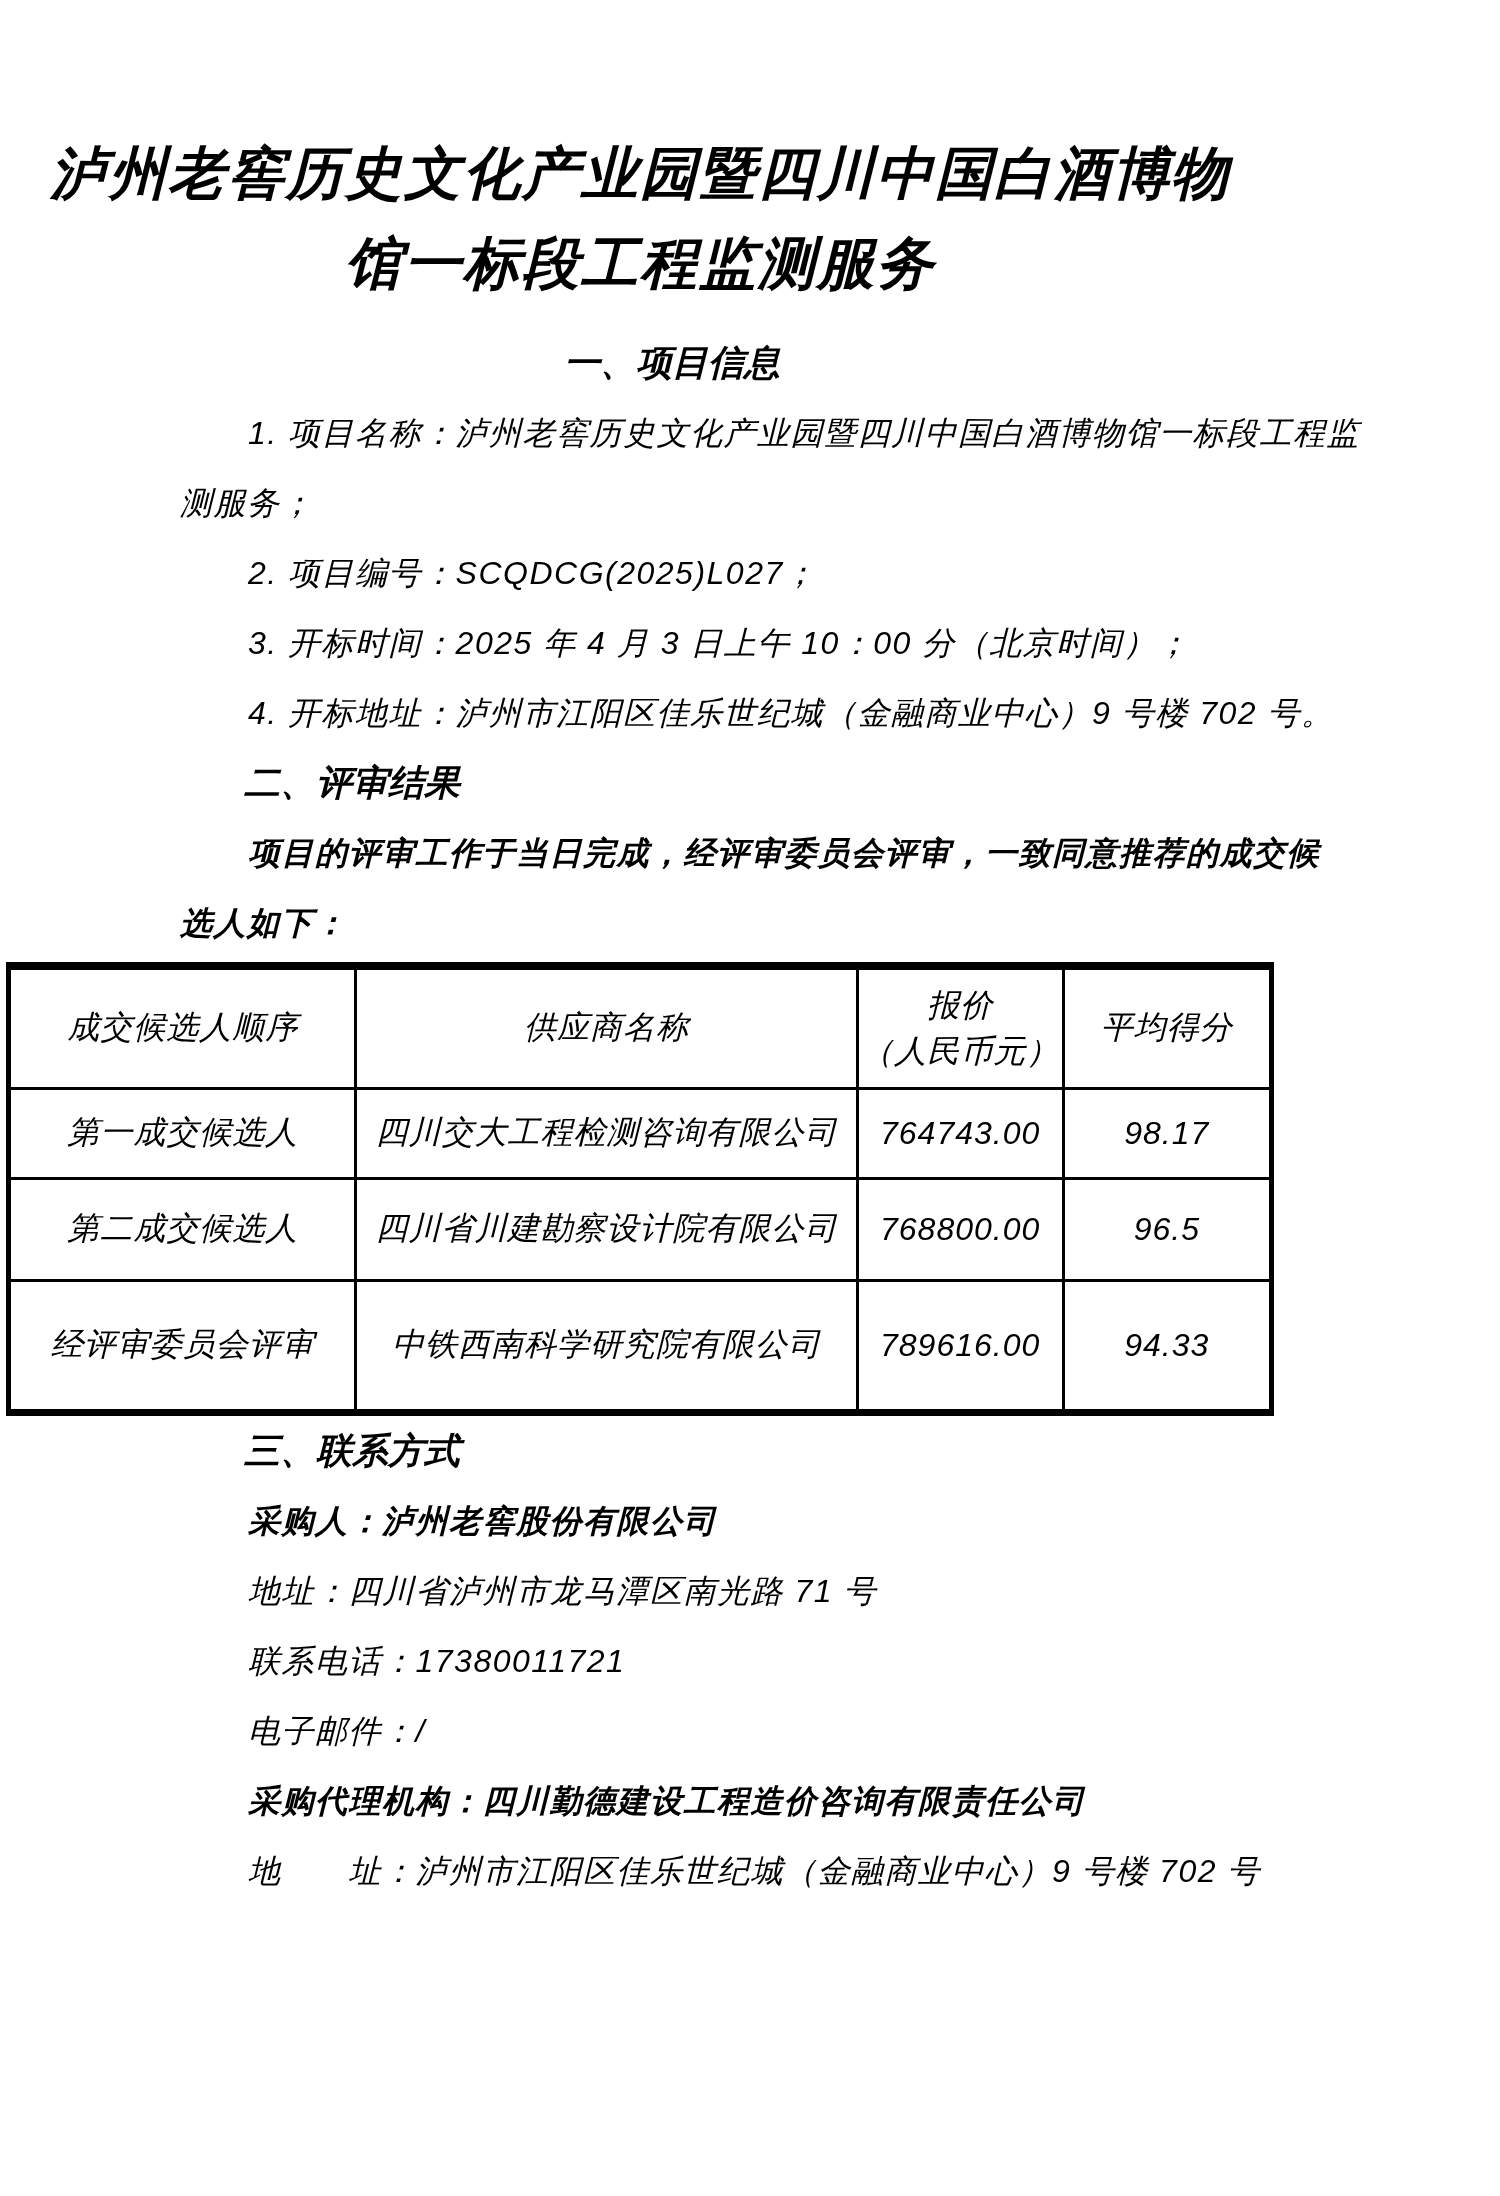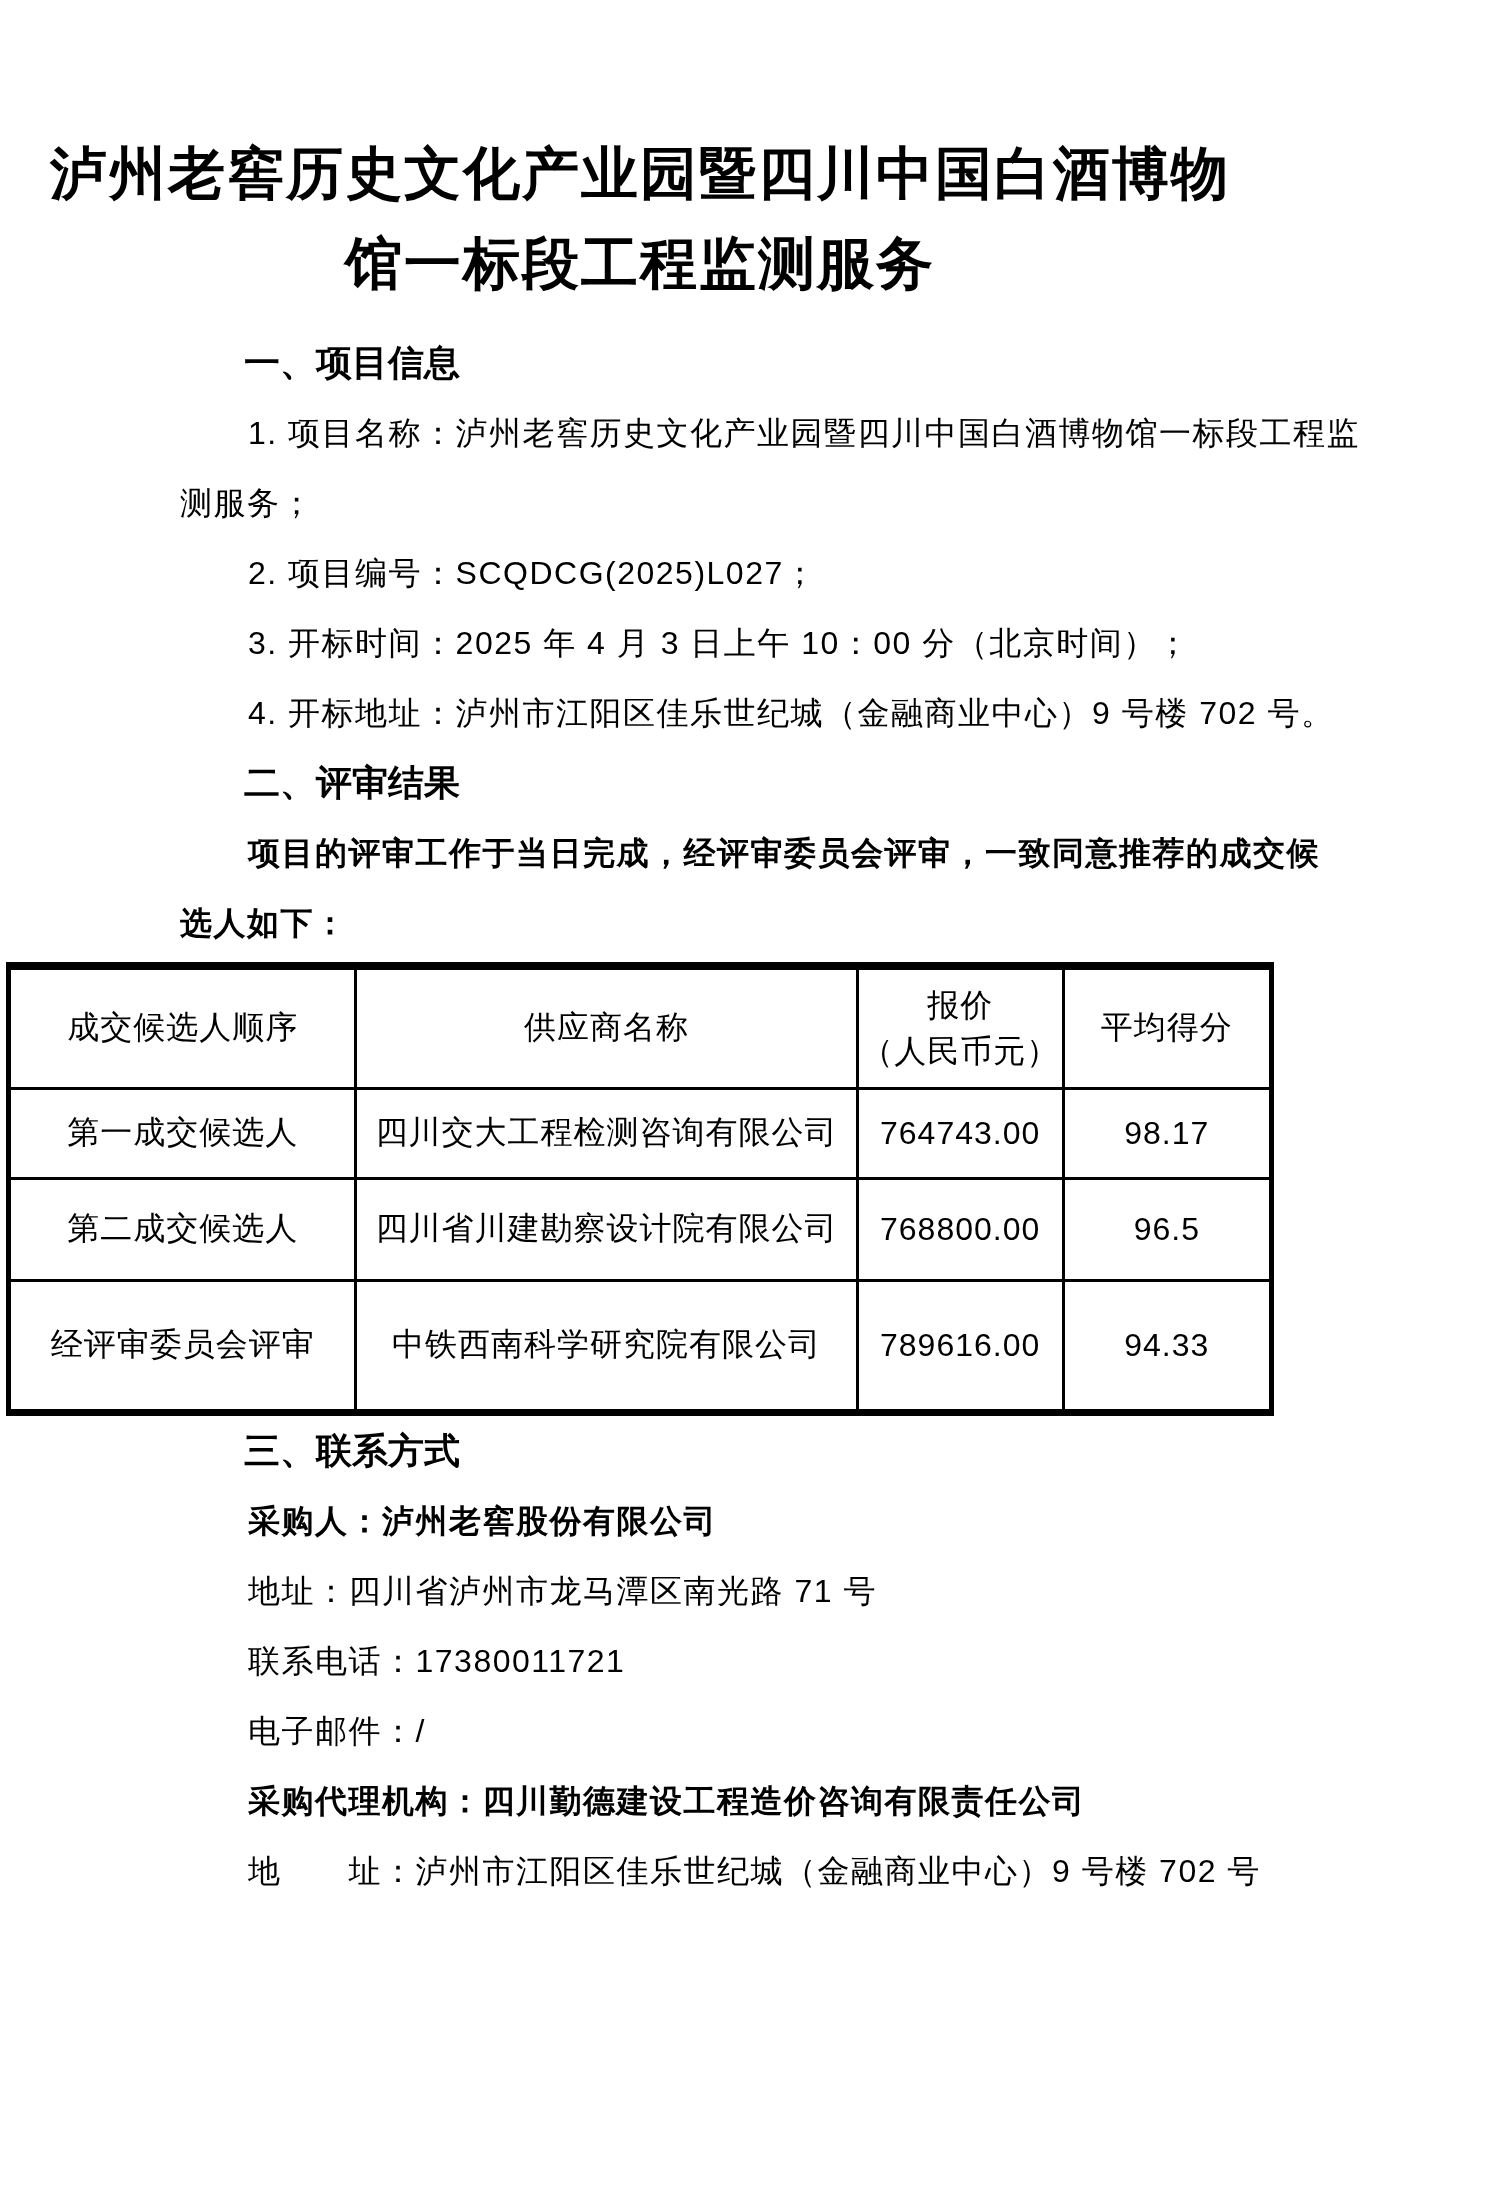--- a/index.html
+++ b/index.html
@@ -11,40 +11,41 @@
     width: 1500px;
     height: 2196px;
     color: #000000;
     font-family: "Liberation Sans", sans-serif;
     overflow: hidden;
   }
   .page {
     width: 1280px;
     height: 2196px;
     position: relative;
+    font-style: italic;
   }
   .title-block {
     padding-top: 128px;
     text-align: center;
     font-size: 57px;
     line-height: 90px;
     font-weight: bold;
     letter-spacing: 2px;
   }
   .title-line { white-space: nowrap; }
 
   .h-section {
     margin: 0 180px;
     font-size: 36px;
     font-weight: bold;
     line-height: 70px;
     text-indent: 64px;
     white-space: nowrap;
   }
-  .h-first { margin-top: 20px; }
+  .h-first { margin-top: 20px; text-align: center; }
 
   .text-block { margin: 0 180px; }
   .line {
     font-size: 32px;
     line-height: 70px;
     letter-spacing: 1.5px;
     white-space: nowrap;
   }
   .indent2 { text-indent: 68px; }
   .bold { font-weight: bold; }

